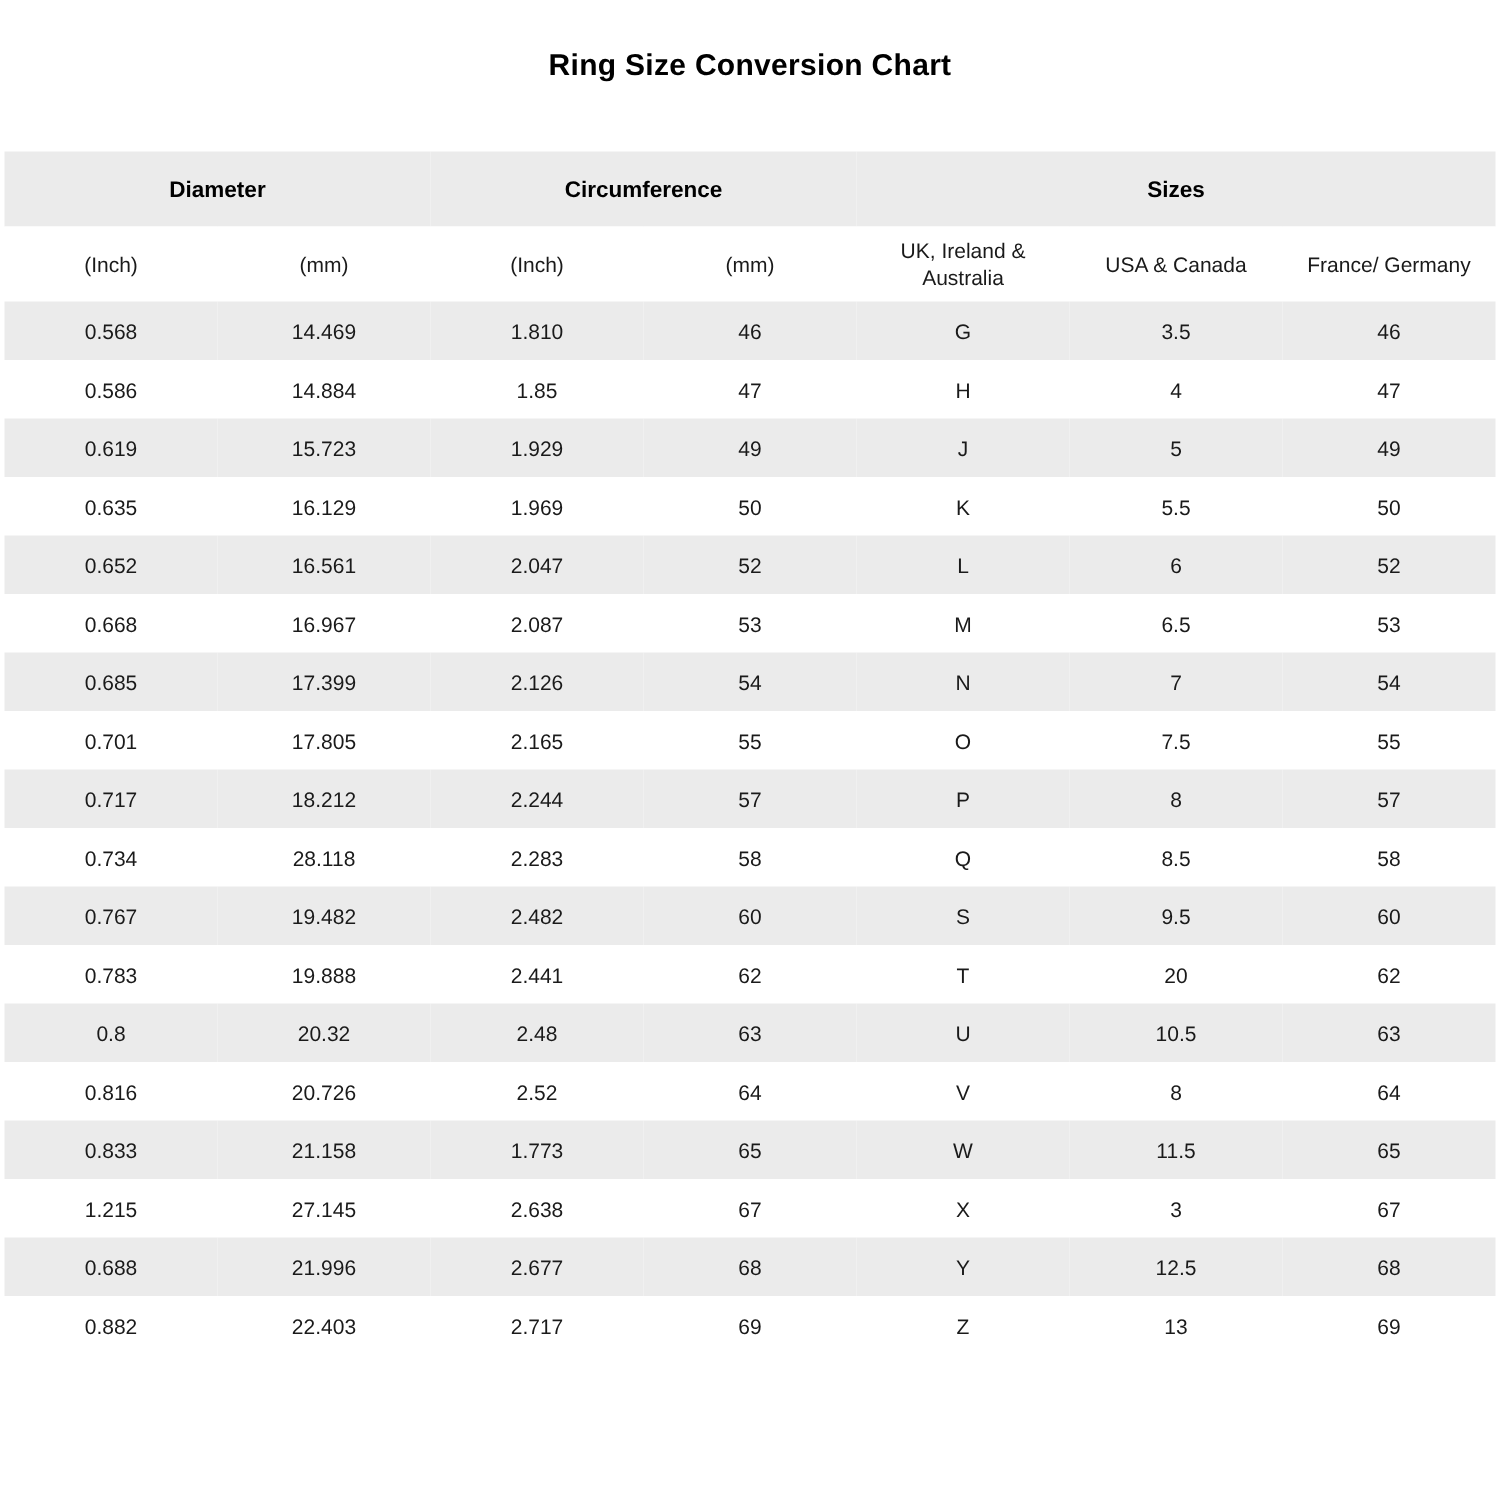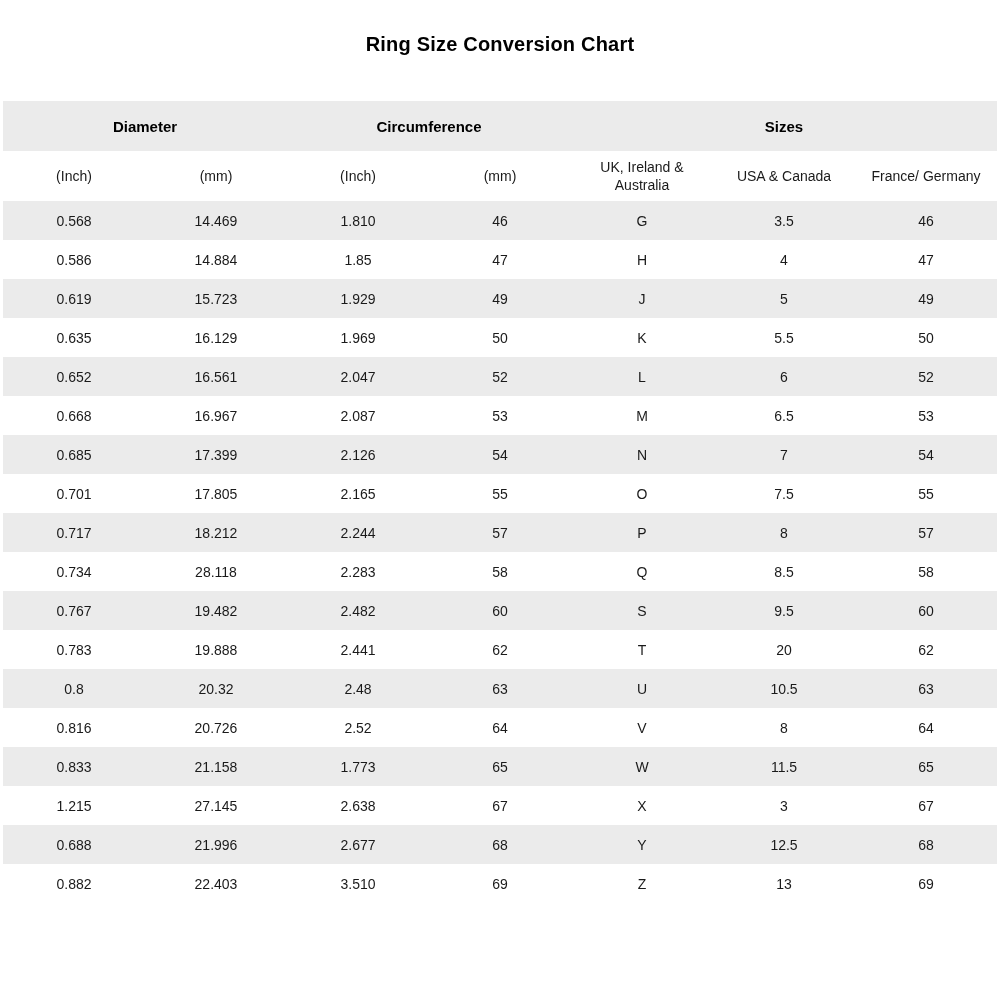--- a/index.html
+++ b/index.html
@@ -243,20 +243,20 @@
         <td>21.996</td>
         <td>2.677</td>
         <td>68</td>
         <td>Y</td>
         <td>12.5</td>
         <td>68</td>
       </tr>
       <tr>
         <td>0.882</td>
         <td>22.403</td>
-        <td>3.510</td>
+        <td>2.717</td>
         <td>69</td>
         <td>Z</td>
         <td>13</td>
         <td>69</td>
       </tr>
     </tbody>
 </table>
 
 </body></html>

